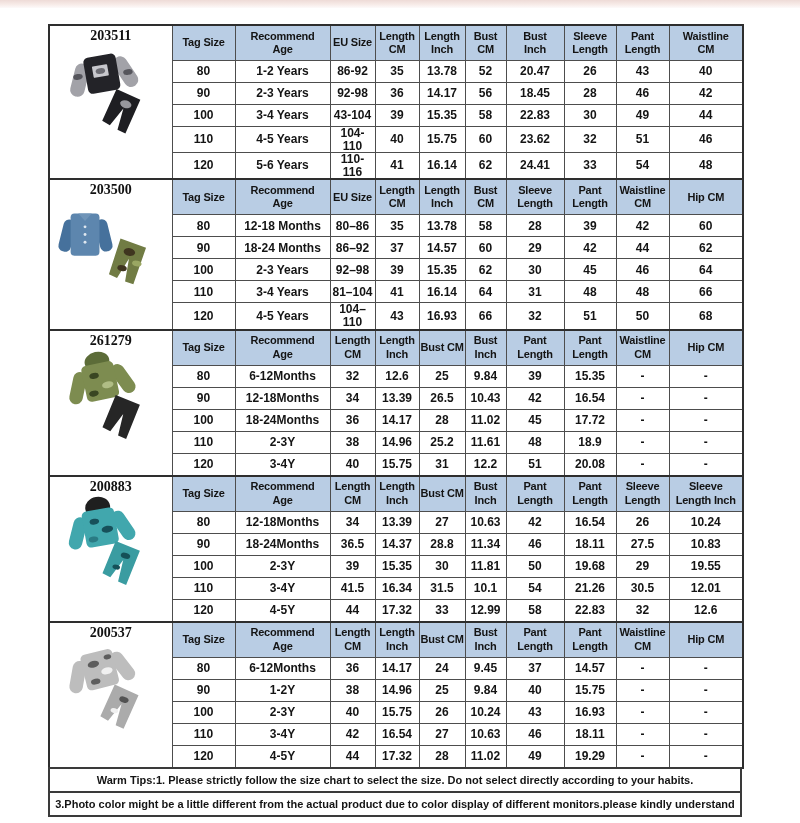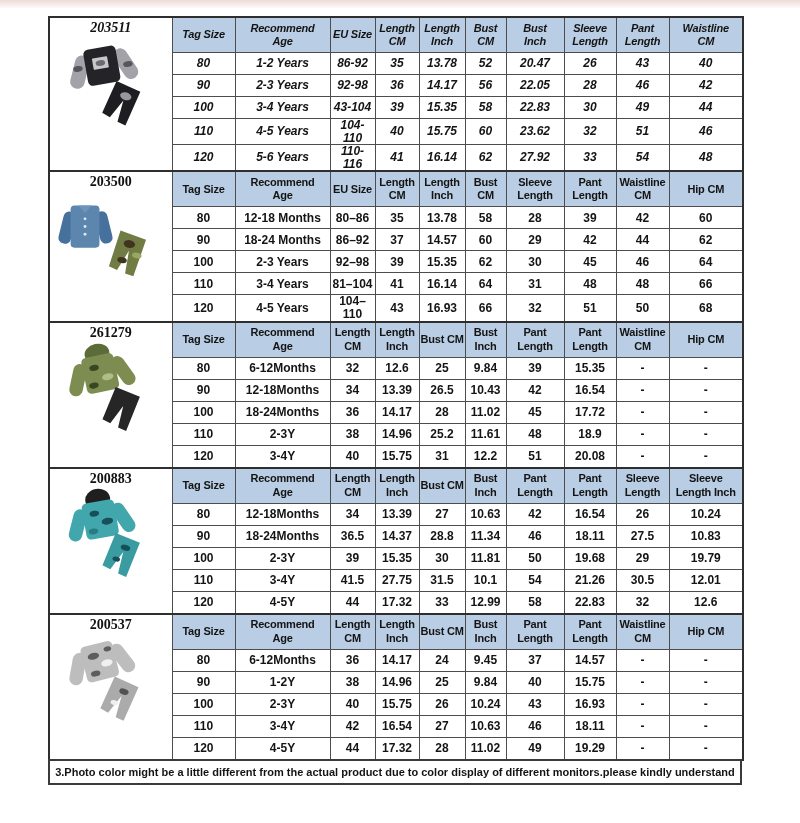--- a/index.html
+++ b/index.html
@@ -15,21 +15,21 @@
   }
   .sheet { margin: 4px 0 0 48px; width: 698px; }
 
   table.size-table {
     border-collapse: collapse;
     table-layout: fixed;
     width: 694px;
     border: 2px solid #2e2e2e;
     margin-top: -2px;
   }
-  table.size-table:first-child { margin-top: 8px; font-style: italic; }
+  table.size-table:first-child { margin-top: 16px; }
 
   col:nth-child(1)  { width: 123px; }
   col:nth-child(2)  { width: 63px; }
   col:nth-child(3)  { width: 95px; }
   col:nth-child(4)  { width: 45px; }
   col:nth-child(5)  { width: 44px; }
   col:nth-child(6)  { width: 46px; }
   col:nth-child(7)  { width: 41px; }
   col:nth-child(8)  { width: 58px; }
   col:nth-child(9)  { width: 52px; }
@@ -163,21 +163,21 @@
           <td>43</td>
           <td>40</td>
         </tr>
         <tr>
           <td>90</td>
           <td>2-3 Years</td>
           <td>92-98</td>
           <td>36</td>
           <td>14.17</td>
           <td>56</td>
-          <td>22.05</td>
+          <td>18.45</td>
           <td>28</td>
           <td>46</td>
           <td>42</td>
         </tr>
         <tr>
           <td>100</td>
           <td>3-4 Years</td>
           <td>43-104</td>
           <td>39</td>
           <td>15.35</td>
@@ -199,21 +199,21 @@
           <td>51</td>
           <td>46</td>
         </tr>
         <tr>
           <td>120</td>
           <td>5-6 Years</td>
           <td>110-116</td>
           <td>41</td>
           <td>16.14</td>
           <td>62</td>
-          <td>27.92</td>
+          <td>24.41</td>
           <td>33</td>
           <td>54</td>
           <td>48</td>
         </tr>
       </tbody>
     </table>
 
   <table class="size-table">
     <colgroup>
         <col>
@@ -526,27 +526,27 @@
         <tr>
           <td>100</td>
           <td>2-3Y</td>
           <td>39</td>
           <td>15.35</td>
           <td>30</td>
           <td>11.81</td>
           <td>50</td>
           <td>19.68</td>
           <td>29</td>
-          <td>19.79</td>
+          <td>19.55</td>
         </tr>
         <tr>
           <td>110</td>
           <td>3-4Y</td>
           <td>41.5</td>
-          <td>27.75</td>
+          <td>16.34</td>
           <td>31.5</td>
           <td>10.1</td>
           <td>54</td>
           <td>21.26</td>
           <td>30.5</td>
           <td>12.01</td>
         </tr>
         <tr>
           <td>120</td>
           <td>4-5Y</td>
@@ -673,19 +673,22 @@
           <td>49</td>
           <td>19.29</td>
           <td>-</td>
           <td>-</td>
         </tr>
       </tbody>
     </table>
 
   <table class="tips-table">
     <tbody>
+        <tr>
+          <td>Warm Tips:1. Please strictly follow the size chart to select the size. Do not select directly according to your habits.</td>
+        </tr>
     <tr>
           <td>3.Photo color might be a little different from the actual product due to color display of different monitors.please kindly understand</td>
         </tr>
   </tbody>
     </table>
 
 </div>
 
 </body></html>

